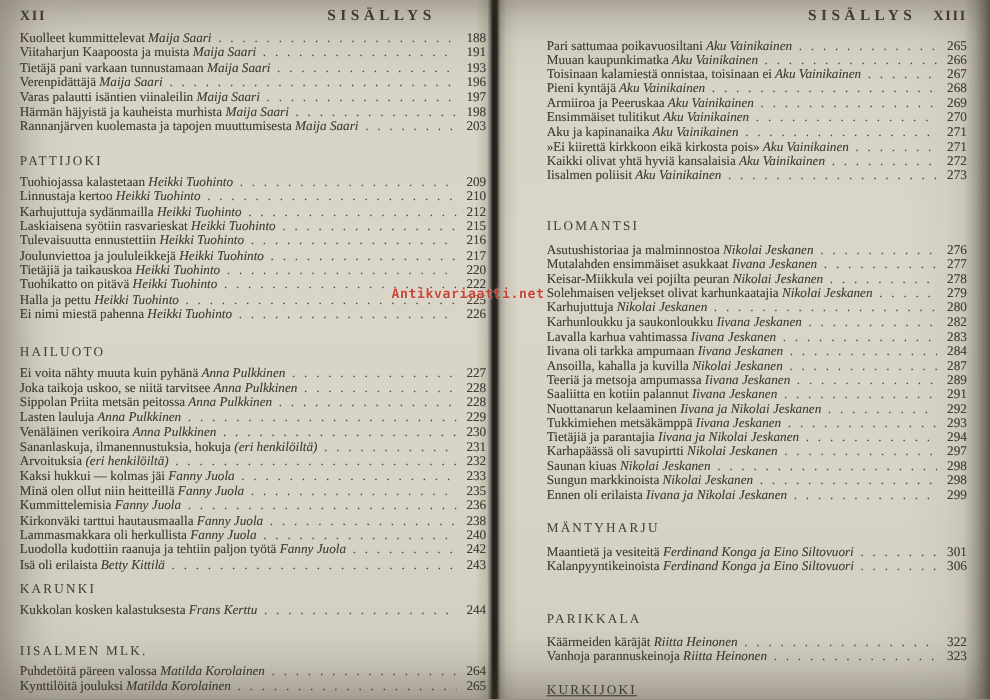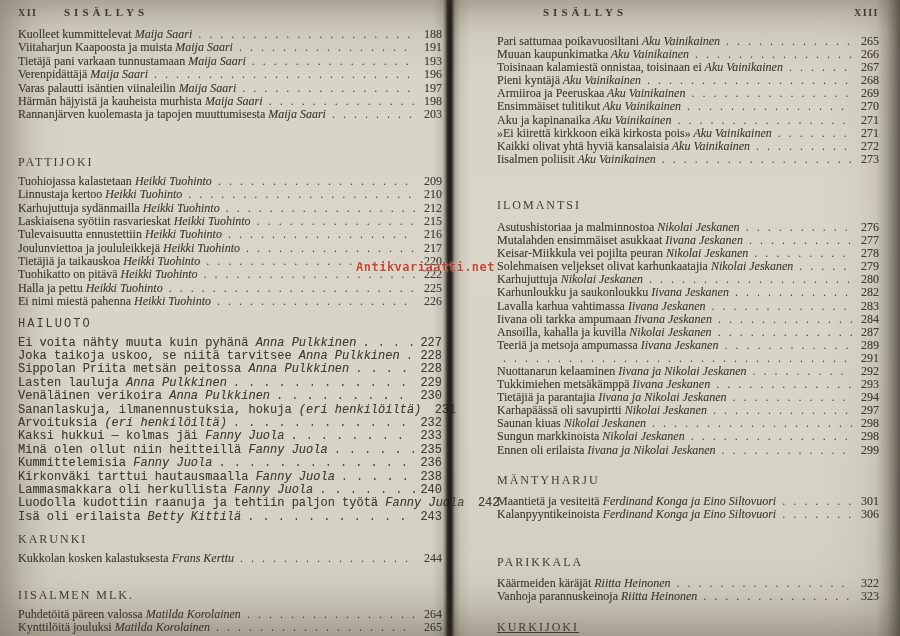--- a/index.html
+++ b/index.html
@@ -6,37 +6,37 @@
   .spread{
     position:relative;width:900px;height:636px;overflow:hidden;
     background:linear-gradient(180deg,#d6d2c4 0%,#d9d5c8 35%,#d7d3c5 70%,#d1cdbf 100%);
     font-family:"Liberation Serif","DejaVu Serif",serif;
     color:#423d34;
   }
   .page{position:absolute;top:6px;}
   .page.left{left:18px;width:424px;}
   .page.right{left:497px;width:382px;}
   .pagehead{display:flex;align-items:baseline;height:14px;}
-  .folio{width:46px;font-weight:bold;font-size:10px;letter-spacing:1.5px;}
+  .folio{width:46px;font-weight:bold;font-size:13px;letter-spacing:1.5px;}
   .page.right .folio{text-align:right;}
-  .running-title{flex:1;text-align:left;font-weight:bold;font-size:11px;letter-spacing:4px;}
+  .running-title{flex:1;text-align:right;font-weight:bold;font-size:14px;letter-spacing:4px;}
   .folio-spacer{width:46px;}
   .heading{font-size:12px;letter-spacing:2px;height:14px;line-height:14px;}
   .entry{display:flex;align-items:baseline;font-size:12px;}
   .page.left .entry{height:13.4px;line-height:13.4px;}
   .page.right .entry{height:13.1px;line-height:13.1px;}
   .entry .t{white-space:nowrap;text-shadow:0 0 0.5px rgba(66,61,52,0.4);}
   .entry .t i{font-style:italic;}
   .entry .dots{flex:1 1 0;min-width:2px;overflow:hidden;white-space:nowrap;margin:0 5px 0 6px;}
   .entry .dots::after{content:"...................................................";letter-spacing:8px;color:#4a453b;}
   .entry .pg{white-space:nowrap;text-align:right;min-width:22px;text-shadow:0 0 0.5px rgba(66,61,52,0.4);}
   
   .page.left .sec-0{margin-top:8px;}
-  .page.left .sec-1{margin-top:33px;}
-  .page.left .sec-2{margin-top:8px;font-family:Liberation Mono, monospace;}
+  .page.left .sec-1{margin-top:17px;}
+  .page.left .sec-2{margin-top:20px;}
   .page.left .sec-3{margin-top:8px;}
   .page.left .sec-4{margin-top:22px;}
   .page.left .section .entries{margin-top:6px;}
   .page.right .sec-0{margin-top:15px;}
   .page.right .sec-1{margin-top:32px;}
   .page.right .sec-2{margin-top:16px;}
   .page.right .sec-3{margin-top:34px;}
   .page.right .sec-4{margin-top:17px;text-decoration:underline;}
   .page.right .sec-1 .entries{margin-top:9px;}
   .page.right .sec-2 .entries,.page.right .sec-3 .entries,.page.right .sec-4 .entries{margin-top:8px;}
@@ -395,20 +395,21 @@
               <span class="t"><span>Ansoilla, kahalla ja kuvilla</span><i> Nikolai Jeskanen</i></span>
               <span class="dots"></span>
               <span class="pg">287</span>
             </div>
             <div class="entry">
               <span class="t"><span>Teeriä ja metsoja ampumassa</span><i> Iivana Jeskanen</i></span>
               <span class="dots"></span>
               <span class="pg">289</span>
             </div>
             <div class="entry">
+              <span class="t"><span>Saaliitta en kotiin palannut</span><i> Iivana Jeskanen</i></span>
               <span class="dots"></span>
               <span class="pg">291</span>
             </div>
             <div class="entry">
               <span class="t"><span>Nuottanarun kelaaminen</span><i> Iivana ja Nikolai Jeskanen</i></span>
               <span class="dots"></span>
               <span class="pg">292</span>
             </div>
             <div class="entry">
               <span class="t"><span>Tukkimiehen metsäkämppä</span><i> Iivana Jeskanen</i></span>

